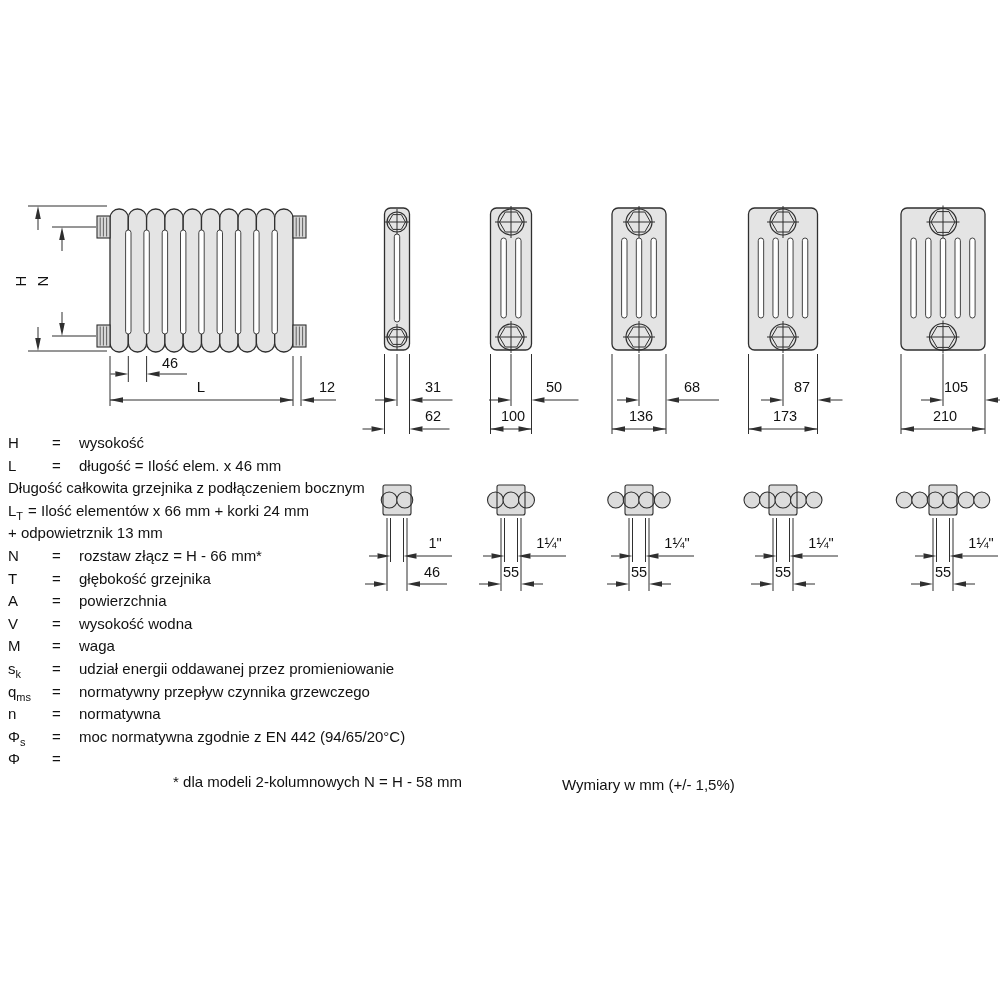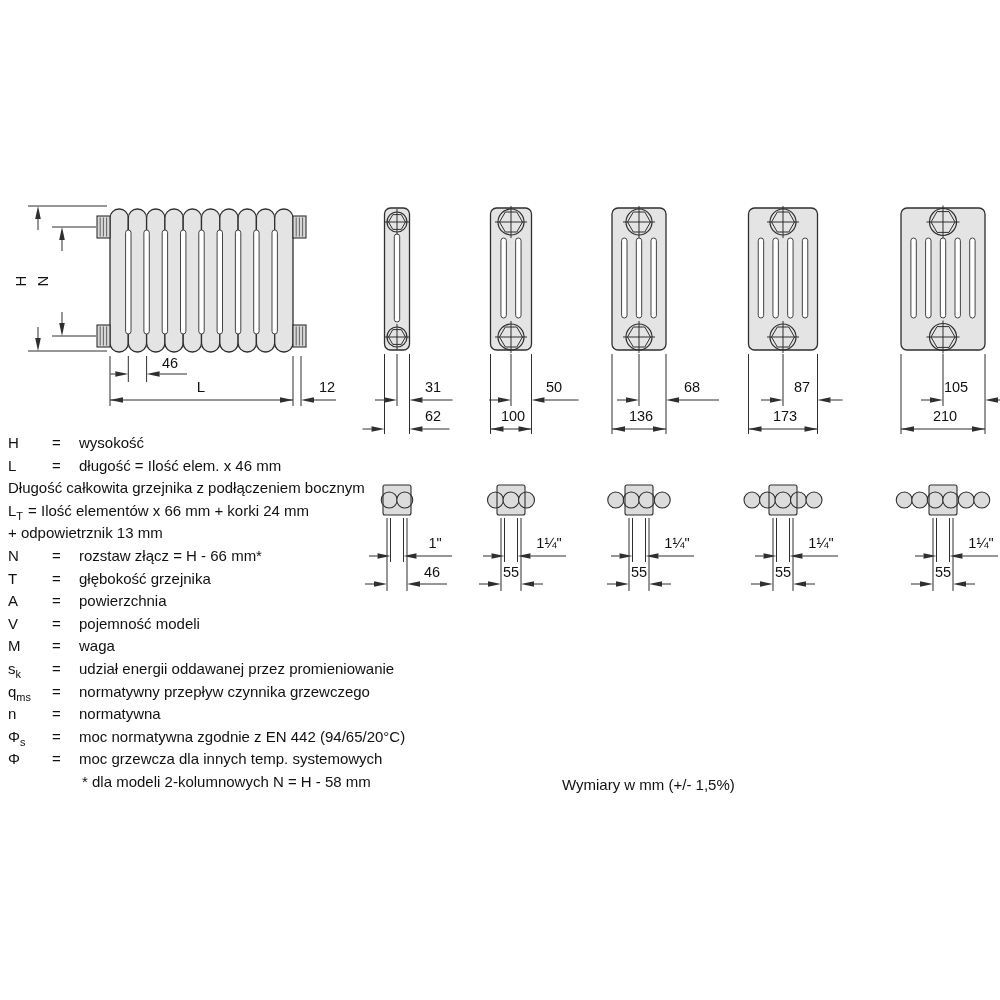--- a/index.html
+++ b/index.html
@@ -7,21 +7,21 @@
     width:1000px;height:1000px;background:#ffffff;position:relative;
     font-family:"Liberation Sans",sans-serif;color:#111;overflow:hidden;
   }
   #drawing{position:absolute;left:0;top:0;}
   #drawing text{font-family:"Liberation Sans",sans-serif;}
   .legend{position:absolute;left:8px;top:432px;width:545px;}
   .lrow{display:flex;line-height:22.6px;font-size:15px;white-space:nowrap;}
   .lrow .sym{width:44px;flex:none;}
   .lrow .eq{width:27px;flex:none;}
   .lrow.plain{display:block;}
-  .lrow.indent{padding-left:74px;}
+  .lrow.indent{padding-left:74px;text-align:center;}
   sub{font-size:11px;line-height:0;}
   .gap{display:inline-block;width:5px;}
   .note{position:absolute;left:562px;top:776px;font-size:15px;white-space:nowrap;}
 </style>
 </head>
 <body>
 
 <svg id="drawing" width="1000" height="1000" viewBox="0 0 1000 1000">
     <g>
       <rect x="110" y="209" width="18.3" height="143" rx="9" fill="#e4e4e4" stroke="#2f2f2f" stroke-width="1.3"></rect>
@@ -365,21 +365,21 @@
     <span class="desc">głębokość grzejnika</span>
   </div>
   <div class="lrow">
     <span class="sym"><span>A</span></span>
     <span class="eq">=</span>
     <span class="desc">powierzchnia</span>
   </div>
   <div class="lrow">
     <span class="sym"><span>V</span></span>
     <span class="eq">=</span>
-    <span class="desc">pojemność modeli</span>
+    <span class="desc">wysokość wodna</span>
   </div>
   <div class="lrow">
     <span class="sym"><span>M</span></span>
     <span class="eq">=</span>
     <span class="desc">waga</span>
   </div>
   <div class="lrow">
     <span class="sym"><span>s</span><sub>k</sub></span>
     <span class="eq">=</span>
     <span class="desc">udział energii oddawanej przez promieniowanie</span>
@@ -395,20 +395,19 @@
     <span class="desc">normatywna</span>
   </div>
   <div class="lrow">
     <span class="sym"><span>Φ</span><sub>s</sub></span>
     <span class="eq">=</span>
     <span class="desc">moc normatywna zgodnie z EN 442 (94/65/20°C)</span>
   </div>
   <div class="lrow">
     <span class="sym"><span>Φ</span></span>
     <span class="eq">=</span>
-    <span class="desc">moc grzewcza dla innych temp. systemowych</span>
   </div>
   <div class="lrow plain indent">
     <span>* dla modeli 2-kolumnowych N = H - 58 mm</span>
   </div>
 </div>
 
 <div class="note">Wymiary w mm (+/- 1,5%)</div>
 
 </body></html>

